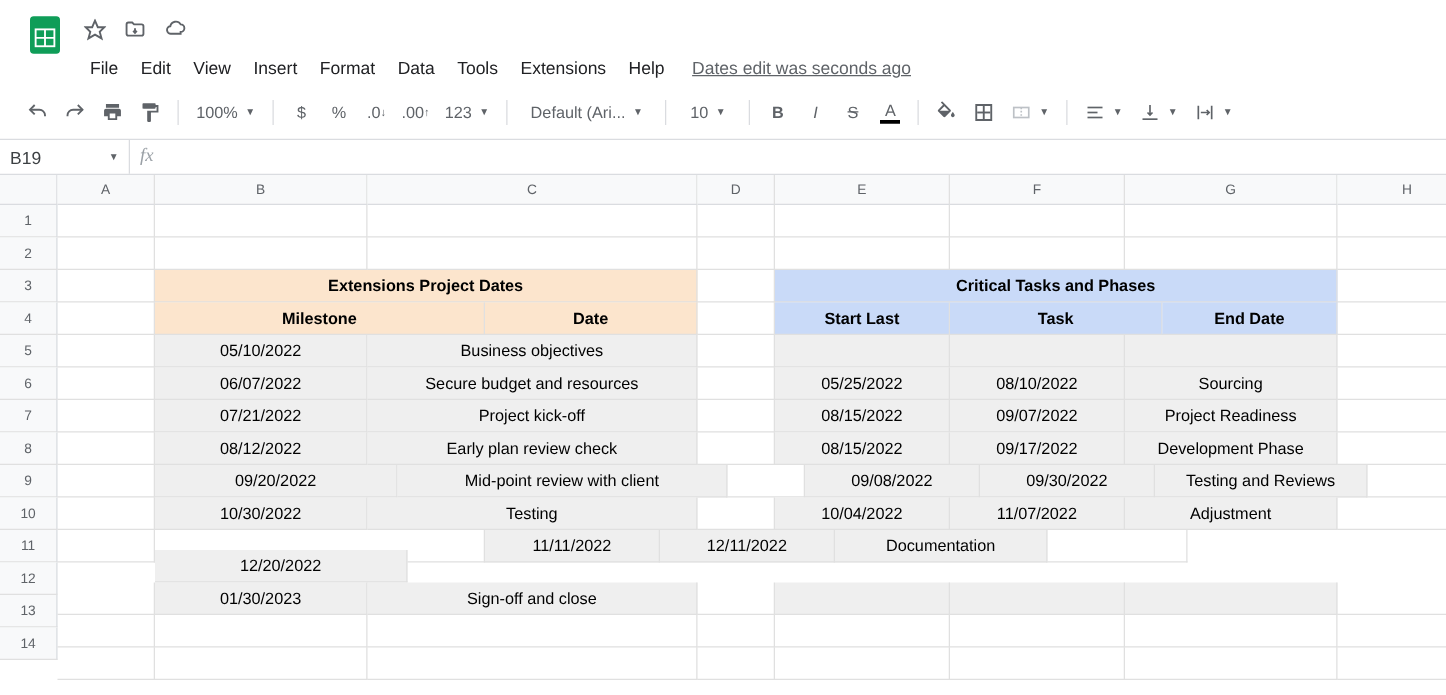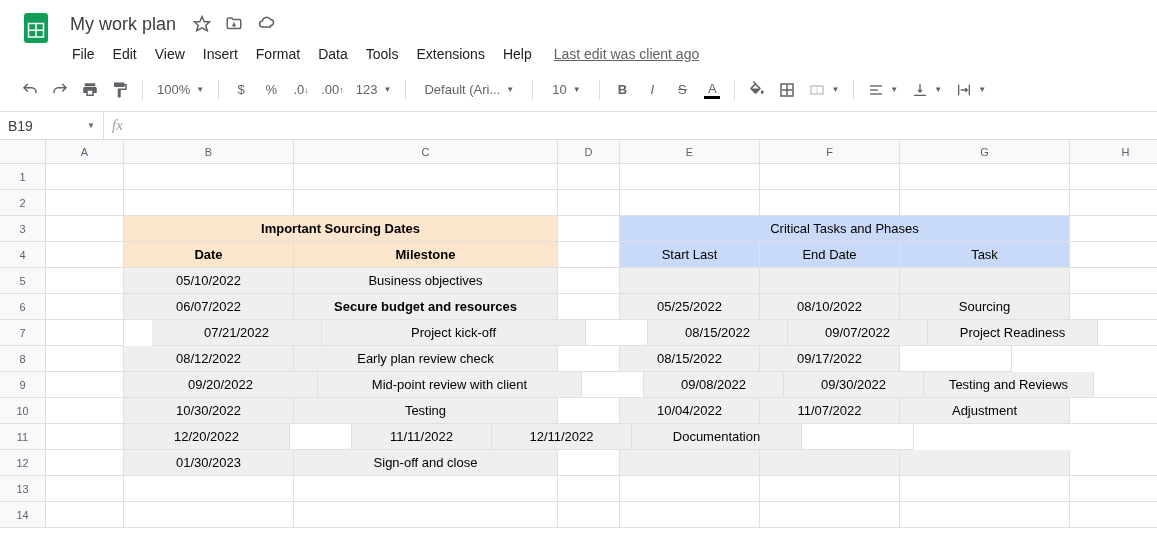--- a/index.html
+++ b/index.html
@@ -33,40 +33,39 @@
   .corner { width: 46px; height: 24px; background: #f8f9fa; border-right: 1px solid #dadce0; border-bottom: 1px solid #dadce0; }
   .col-headers { display: flex; }
   .col-h { height: 24px; background: #f8f9fa; border-right: 1px solid #e0e0e0; border-bottom: 1px solid #dadce0; display: flex; align-items: center; justify-content: center; font-size: 11px; color: #5f6368; }
   .row-headers { display: flex; flex-direction: column; }
   .row-h { width: 46px; background: #f8f9fa; border-right: 1px solid #dadce0; border-bottom: 1px solid #e0e0e0; display: flex; align-items: center; justify-content: center; font-size: 11px; color: #5f6368; }
   .cells { position: relative; }
   .grid-row { display: flex; }
   .cell { border-right: 1px solid #e0e0e0; border-bottom: 1px solid #e0e0e0; display: flex; align-items: center; justify-content: center; font-size: 13px; font-family: Arial, sans-serif; color: #000; overflow: hidden; white-space: nowrap; }
   
   .hdr-orange { background: #fce5cd; font-weight: bold; }
-  .hdr-blue { background: #c9daf8; font-weight: normal; }
+  .hdr-blue { background: #c9daf8; font-weight: bold; }
   .data-gray { background: #efefef; }
   
   .caret { font-size: 8px; margin-left: 2px; color: #5f6368; }
 </style>
 </head>
 <body>
 
 <div class="header">
   <div class="logo">
     <svg viewBox="0 0 48 48">
         <rect x="8" y="4" width="32" height="40" rx="4" fill="#0f9d58"></rect>
         <rect x="14" y="18" width="20" height="18" fill="none" stroke="#fff" stroke-width="2"></rect>
         <line x1="14" y1="27" x2="34" y2="27" stroke="#fff" stroke-width="2"></line>
         <line x1="24" y1="18" x2="24" y2="36" stroke="#fff" stroke-width="2"></line>
       </svg>
   </div>
   <div class="title-area">
     <div class="title-row">
-      <span class="doc-title">My work plan</span>
       <span class="title-icon">
           <svg width="18" height="18" viewBox="0 0 24 24" fill="none" stroke="#5f6368" stroke-width="2">
             <polygon points="12,2 15,9 22,9 17,14 19,21 12,17 5,21 7,14 2,9 9,9"></polygon>
           </svg>
         </span>
       <span class="title-icon">
           <svg width="18" height="18" viewBox="0 0 24 24" fill="none" stroke="#5f6368" stroke-width="2">
             <path d="M3 6a2 2 0 012-2h4l2 2h8a2 2 0 012 2v8a2 2 0 01-2 2H5a2 2 0 01-2-2V6z"></path>
             <path d="M12 10v5m-2-2l2 2 2-2"></path>
           </svg>
@@ -80,21 +79,21 @@
     <div class="menubar" id="menubar">
         <span class="menu-item">File</span>
         <span class="menu-item">Edit</span>
         <span class="menu-item">View</span>
         <span class="menu-item">Insert</span>
         <span class="menu-item">Format</span>
         <span class="menu-item">Data</span>
         <span class="menu-item">Tools</span>
         <span class="menu-item">Extensions</span>
         <span class="menu-item">Help</span>
-        <span class="last-edit">Last edit was client ago</span>
+        <span class="last-edit">Dates edit was seconds ago</span>
       </div>
   </div>
 </div>
 
 <div class="toolbar">
   <div class="tb-btn">
       <svg width="18" height="18" viewBox="0 0 24 24" fill="none" stroke="#5f6368" stroke-width="2">
         <path d="M9 14l-5-5 5-5"></path>
         <path d="M4 9h10a6 6 0 016 6v1"></path>
       </svg>
@@ -257,72 +256,73 @@
           <div class="cell" style="width: 170px; height: 26px;"></div>
           <div class="cell" style="width: 264px; height: 26px;"></div>
           <div class="cell" style="width: 62px; height: 26px;"></div>
           <div class="cell" style="width: 140px; height: 26px;"></div>
           <div class="cell" style="width: 140px; height: 26px;"></div>
           <div class="cell" style="width: 170px; height: 26px;"></div>
           <div class="cell" style="width: 112px; height: 26px;"></div>
         </div>
         <div class="grid-row">
           <div class="cell" style="width: 78px; height: 26px;"></div>
-          <div class="cell hdr-orange" style="width: 434px; height: 26px;">Important Sourcing Dates</div>
+          <div class="cell hdr-orange" style="width: 434px; height: 26px;">Extensions Project Dates</div>
           <div class="cell" style="width: 62px; height: 26px;"></div>
           <div class="cell hdr-blue" style="width: 450px; height: 26px;">Critical Tasks and Phases</div>
           <div class="cell" style="width: 112px; height: 26px;"></div>
         </div>
         <div class="grid-row">
           <div class="cell" style="width: 78px; height: 26px;"></div>
+          <div class="cell hdr-orange" style="width: 264px; height: 26px;">Milestone</div>
           <div class="cell hdr-orange" style="width: 170px; height: 26px;">Date</div>
-          <div class="cell hdr-orange" style="width: 264px; height: 26px;">Milestone</div>
           <div class="cell" style="width: 62px; height: 26px;"></div>
           <div class="cell hdr-blue" style="width: 140px; height: 26px;">Start Last</div>
+          <div class="cell hdr-blue" style="width: 170px; height: 26px;">Task</div>
           <div class="cell hdr-blue" style="width: 140px; height: 26px;">End Date</div>
-          <div class="cell hdr-blue" style="width: 170px; height: 26px;">Task</div>
           <div class="cell" style="width: 112px; height: 26px;"></div>
         </div>
         <div class="grid-row">
           <div class="cell" style="width: 78px; height: 26px;"></div>
           <div class="cell data-gray" style="width: 170px; height: 26px;">05/10/2022</div>
           <div class="cell data-gray" style="width: 264px; height: 26px;">Business objectives</div>
           <div class="cell" style="width: 62px; height: 26px;"></div>
           <div class="cell data-gray" style="width: 140px; height: 26px;"></div>
           <div class="cell data-gray" style="width: 140px; height: 26px;"></div>
           <div class="cell data-gray" style="width: 170px; height: 26px;"></div>
           <div class="cell" style="width: 112px; height: 26px;"></div>
         </div>
         <div class="grid-row">
           <div class="cell" style="width: 78px; height: 26px;"></div>
           <div class="cell data-gray" style="width: 170px; height: 26px;">06/07/2022</div>
-          <div class="cell data-gray" style="width: 264px; height: 26px; font-weight: bold;">Secure budget and resources</div>
+          <div class="cell data-gray" style="width: 264px; height: 26px;">Secure budget and resources</div>
           <div class="cell" style="width: 62px; height: 26px;"></div>
           <div class="cell data-gray" style="width: 140px; height: 26px;">05/25/2022</div>
           <div class="cell data-gray" style="width: 140px; height: 26px;">08/10/2022</div>
           <div class="cell data-gray" style="width: 170px; height: 26px;">Sourcing</div>
           <div class="cell" style="width: 112px; height: 26px;"></div>
         </div>
         <div class="grid-row">
           <div class="cell" style="width: 78px; height: 26px;"></div>
-          <div class="cell data-gray" style="width: 170px; height: 26px; margin-left: 28px;">07/21/2022</div>
+          <div class="cell data-gray" style="width: 170px; height: 26px;">07/21/2022</div>
           <div class="cell data-gray" style="width: 264px; height: 26px;">Project kick-off</div>
           <div class="cell" style="width: 62px; height: 26px;"></div>
           <div class="cell data-gray" style="width: 140px; height: 26px;">08/15/2022</div>
           <div class="cell data-gray" style="width: 140px; height: 26px;">09/07/2022</div>
           <div class="cell data-gray" style="width: 170px; height: 26px;">Project Readiness</div>
           <div class="cell" style="width: 112px; height: 26px;"></div>
         </div>
         <div class="grid-row">
           <div class="cell" style="width: 78px; height: 26px;"></div>
           <div class="cell data-gray" style="width: 170px; height: 26px;">08/12/2022</div>
           <div class="cell data-gray" style="width: 264px; height: 26px;">Early plan review check</div>
           <div class="cell" style="width: 62px; height: 26px;"></div>
           <div class="cell data-gray" style="width: 140px; height: 26px;">08/15/2022</div>
           <div class="cell data-gray" style="width: 140px; height: 26px;">09/17/2022</div>
+          <div class="cell data-gray" style="width: 170px; height: 26px;">Development Phase</div>
           <div class="cell" style="width: 112px; height: 26px;"></div>
         </div>
         <div class="grid-row">
           <div class="cell" style="width: 78px; height: 26px;"></div>
           <div class="cell data-gray" style="width: 194px; height: 26px;">09/20/2022</div>
           <div class="cell data-gray" style="width: 264px; height: 26px;">Mid-point review with client</div>
           <div class="cell" style="width: 62px; height: 26px;"></div>
           <div class="cell data-gray" style="width: 140px; height: 26px;">09/08/2022</div>
           <div class="cell data-gray" style="width: 140px; height: 26px;">09/30/2022</div>
           <div class="cell data-gray" style="width: 170px; height: 26px; text-align: right;">Testing and Reviews</div>
@@ -333,21 +333,21 @@
           <div class="cell data-gray" style="width: 170px; height: 26px;">10/30/2022</div>
           <div class="cell data-gray" style="width: 264px; height: 26px;">Testing</div>
           <div class="cell" style="width: 62px; height: 26px;"></div>
           <div class="cell data-gray" style="width: 140px; height: 26px;">10/04/2022</div>
           <div class="cell data-gray" style="width: 140px; height: 26px;">11/07/2022</div>
           <div class="cell data-gray" style="width: 170px; height: 26px;">Adjustment</div>
           <div class="cell" style="width: 112px; height: 26px;"></div>
         </div>
         <div class="grid-row">
           <div class="cell" style="width: 78px; height: 26px;"></div>
-          <div class="cell data-gray" style="width: 166px; height: 26px;">12/20/2022</div>
+          <div class="cell data-gray" style="width: 202px; height: 26px; margin-top: 16px;">12/20/2022</div>
           <div class="cell" style="width: 62px; height: 26px;"></div>
           <div class="cell data-gray" style="width: 140px; height: 26px;">11/11/2022</div>
           <div class="cell data-gray" style="width: 140px; height: 26px;">12/11/2022</div>
           <div class="cell data-gray" style="width: 170px; height: 26px;">Documentation</div>
           <div class="cell" style="width: 112px; height: 26px;"></div>
         </div>
         <div class="grid-row">
           <div class="cell" style="width: 78px; height: 26px;"></div>
           <div class="cell data-gray" style="width: 170px; height: 26px;">01/30/2023</div>
           <div class="cell data-gray" style="width: 264px; height: 26px;">Sign-off and close</div>

